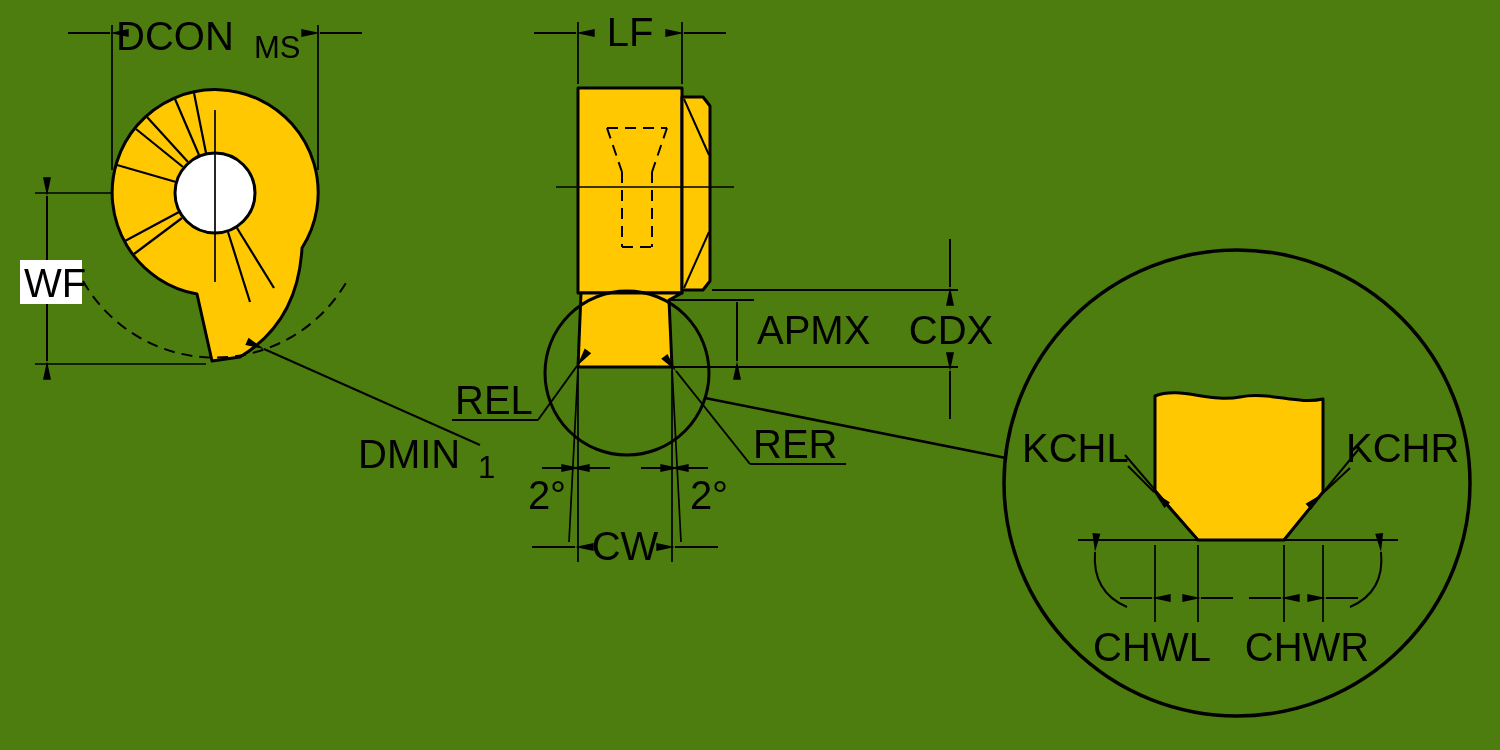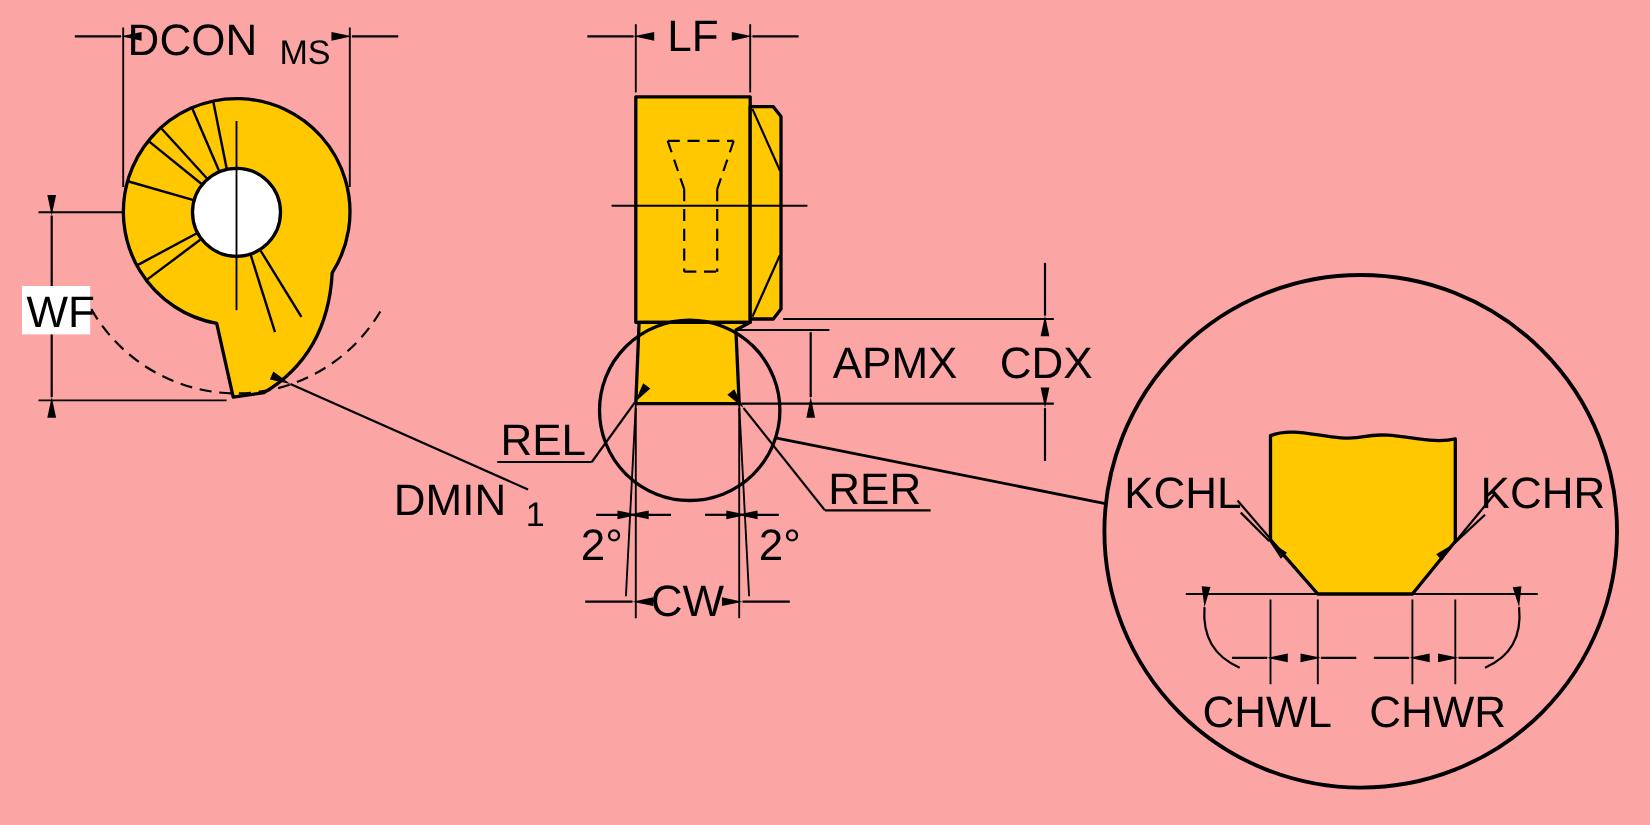--- a/index.html
+++ b/index.html
@@ -1,16 +1,16 @@
 <!DOCTYPE html>
 <html><head>
 <meta charset="utf-8">
 <style>
   html,body{margin:0;padding:0;background:#fff;}
-  .stage{position:relative;width:1500px;height:750px;background:#fca5a5;overflow:hidden;}
+  .stage{position:relative;width:1500px;height:750px;background:#4d7c0f;overflow:hidden;}
   svg{display:block;}
   svg text{font-family:"Liberation Sans","DejaVu Sans",sans-serif;font-size:40px;fill:#000;}
   svg text.sub{font-size:31px;}
   .mid{text-anchor:middle;}
   .s3{stroke:#000;stroke-width:3;fill:none;stroke-linejoin:round;}
   .s35{stroke:#000;stroke-width:3.5;fill:none;}
   .dim{stroke:#000;stroke-width:2;fill:none;}
   .thin{stroke:#000;stroke-width:1.7;fill:none;}
   .med{stroke:#000;stroke-width:2.2;fill:none;}
   .dash{stroke:#000;stroke-width:2;fill:none;stroke-dasharray:11,7;}

